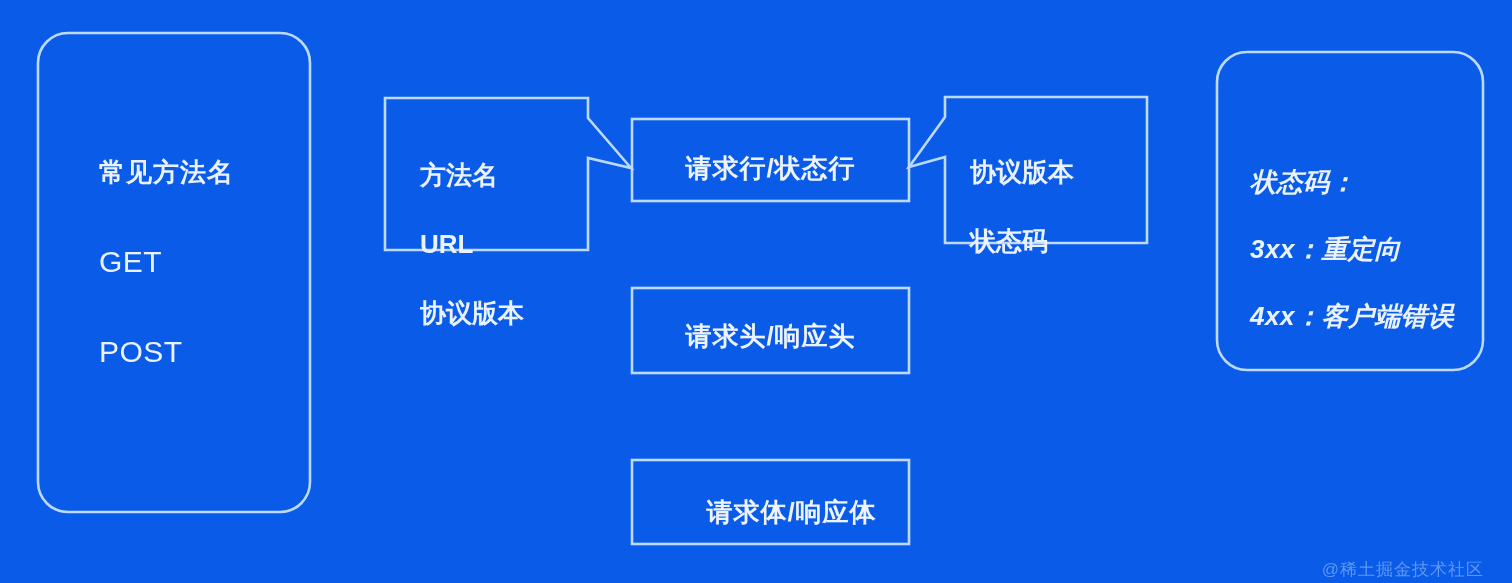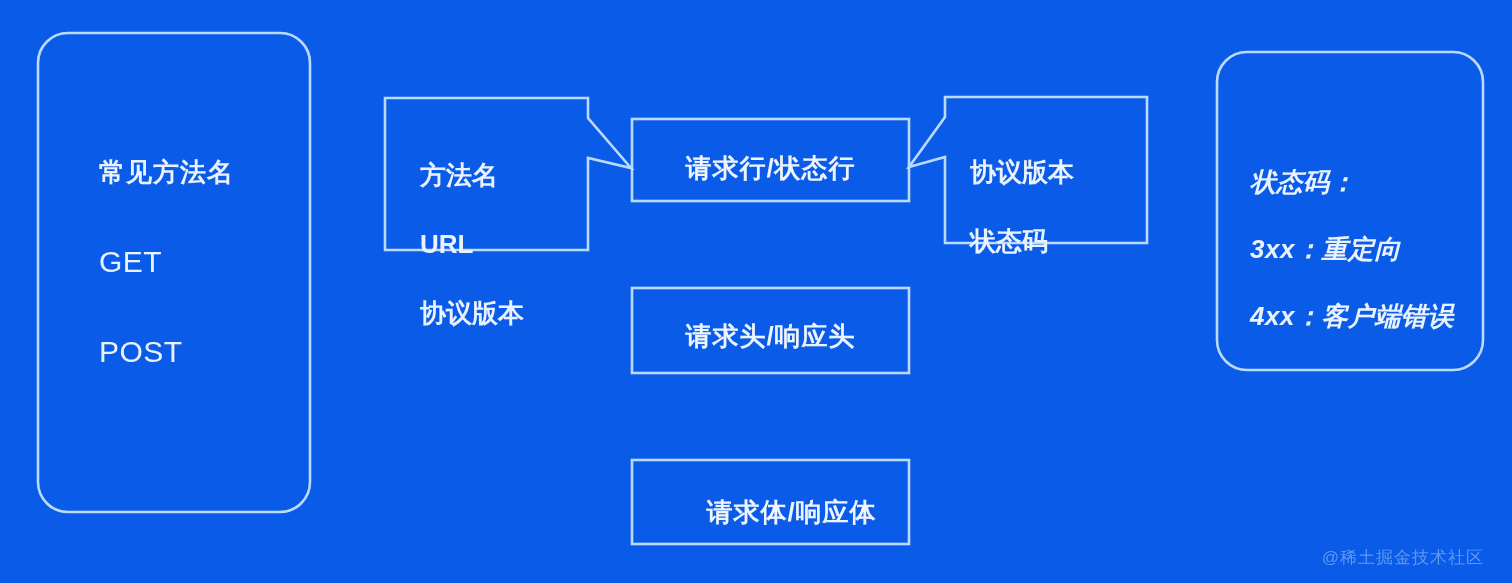--- a/index.html
+++ b/index.html
@@ -34,21 +34,21 @@
 
   .boxlabel{
     position:absolute;display:flex;align-items:center;justify-content:center;
     color:#eef4ff;font-size:26px;font-weight:600;letter-spacing:1px;white-space:nowrap;
   }
   #label-startline{left:632px;top:119px;width:277px;height:98px;}
   #label-headers{left:632px;top:288px;width:277px;height:97px;}
   #label-body{left:632px;top:460px;width:277px;height:104px;margin-left:21px;}
 
   #watermark{
-    position:absolute;right:28px;bottom:14px;
+    position:absolute;right:28px;bottom:2px;
     color:#5e98f2;font-size:17px;letter-spacing:1px;white-space:nowrap;
   }
 </style>
 </head>
 <body>
 
 <div id="stage">
 
   <svg class="svg-layer" viewBox="0 0 1512 583" xmlns="http://www.w3.org/2000/svg">
     <g fill="none" stroke="#bcd9ff" stroke-width="2.6" stroke-linejoin="miter" stroke-linecap="butt">

